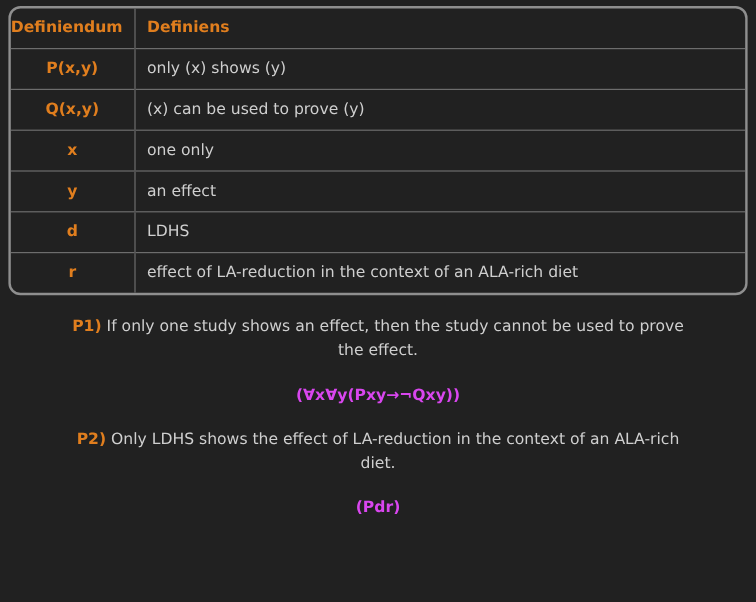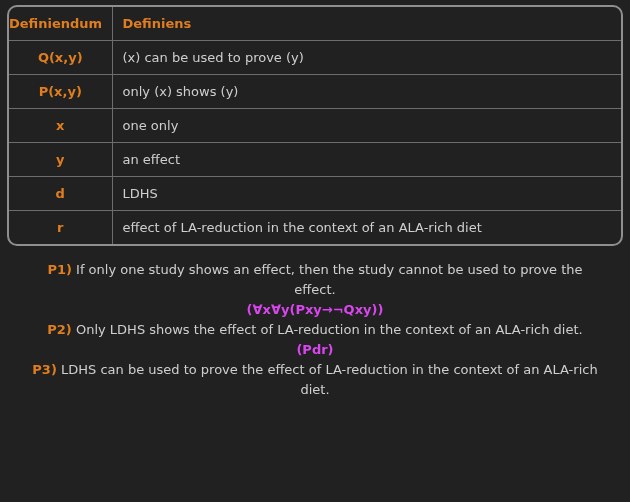--- a/index.html
+++ b/index.html
@@ -58,21 +58,21 @@
   td.definiens-cell { color: #cfcfcf; }
   
   .argument {
     margin-top: 14px;
     width: 566px;
     margin-left: auto;
     margin-right: auto;
     text-align: center;
   }
   .argument p {
-    margin: 0;
+    margin: 17px;
     font-size: 13px;
     line-height: 20px;
   }
   .statement-text { color: #cfcfcf; }
   .statement-label { color: #e07e1e; font-weight: bold; }
   .formula { color: #d946ef; font-weight: bold; }
 </style>
 </head>
 <body>
 
@@ -83,26 +83,26 @@
       <colgroup>
         <col class="col-definiendum">
         <col>
       </colgroup>
       <tbody>
         <tr>
           <th class="definiendum-head">Definiendum</th>
           <th class="definiens-head">Definiens</th>
         </tr>
         <tr>
+          <td class="definiendum-cell">P(x,y)</td>
+          <td class="definiens-cell">only (x) shows (y)</td>
+        </tr>
+        <tr>
           <td class="definiendum-cell">Q(x,y)</td>
           <td class="definiens-cell">(x) can be used to prove (y)</td>
-        </tr>
-        <tr>
-          <td class="definiendum-cell">P(x,y)</td>
-          <td class="definiens-cell">only (x) shows (y)</td>
         </tr>
         <tr>
           <td class="definiendum-cell">x</td>
           <td class="definiens-cell">one only</td>
         </tr>
         <tr>
           <td class="definiendum-cell">y</td>
           <td class="definiens-cell">an effect</td>
         </tr>
         <tr>
@@ -118,18 +118,17 @@
   </div>
 
   <div class="argument">
 
     <p class="statement-text"><span class="statement-label">P1)</span> <span>If only one study shows an effect, then the study cannot be used to prove the effect.</span></p>
     <p class="formula">(∀x∀y(Pxy→¬Qxy))</p>
 
     <p class="statement-text"><span class="statement-label">P2)</span> <span>Only LDHS shows the effect of LA-reduction in the context of an ALA-rich diet.</span></p>
     <p class="formula">(Pdr)</p>
 
-    <p class="statement-text"><span class="statement-label">P3)</span> <span>LDHS can be used to prove the effect of LA-reduction in the context of an ALA-rich diet.</span></p>
 
 
   </div>
 
 </div>
 
 </body></html>

